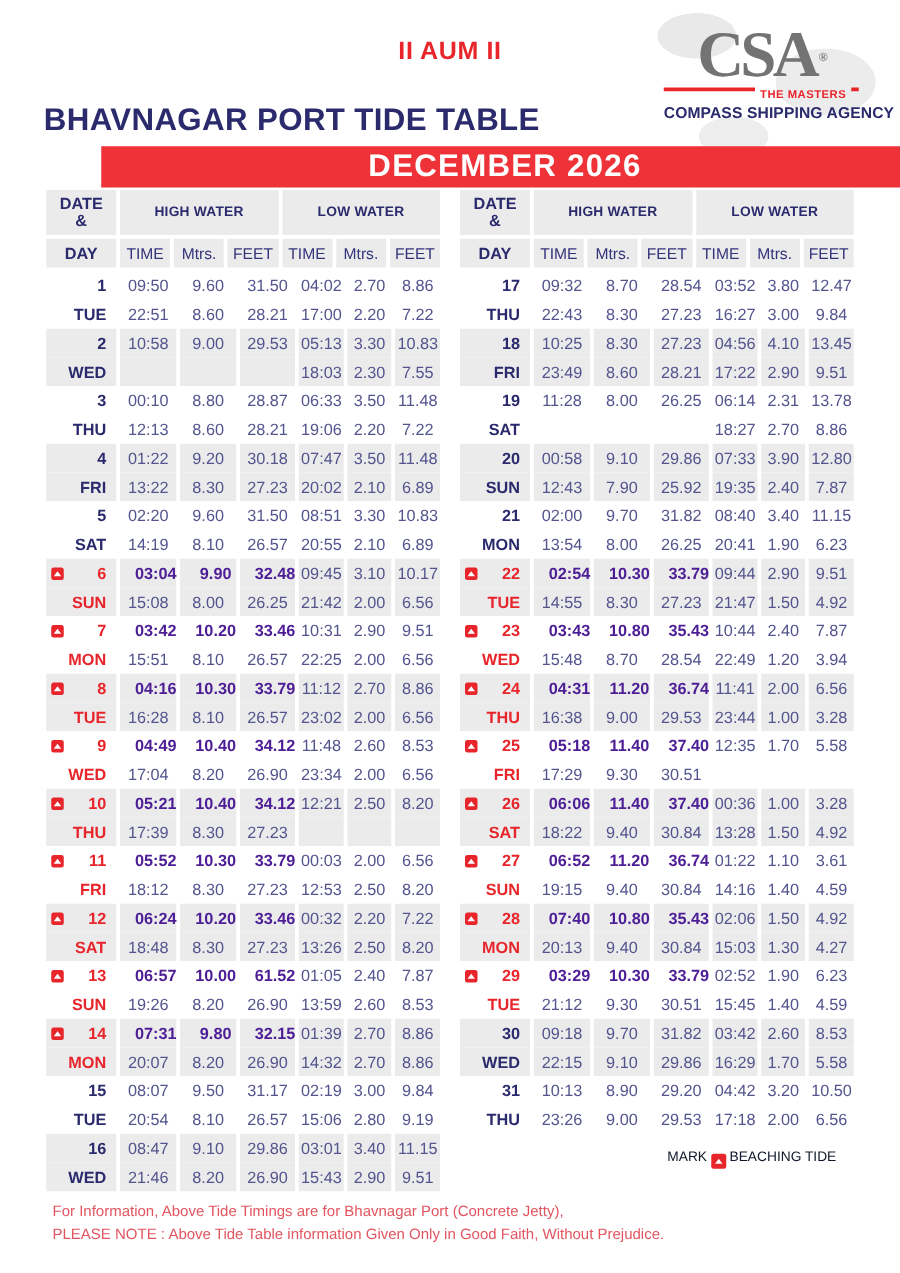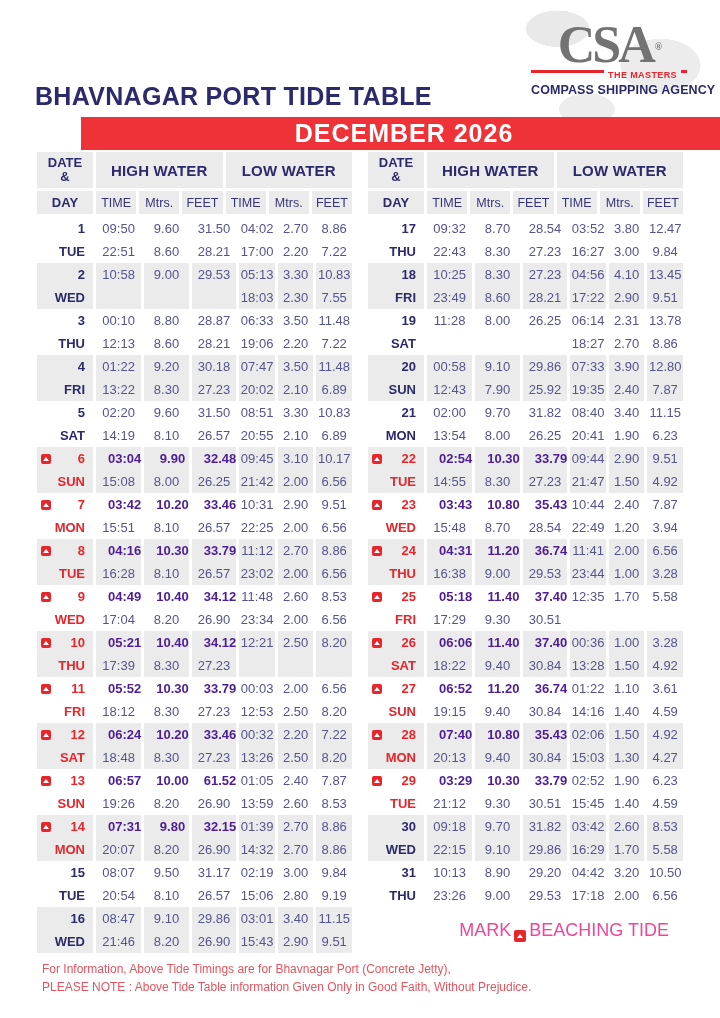--- a/index.html
+++ b/index.html
@@ -34,51 +34,52 @@
   .banner span{color:#fff;font-size:25px;font-weight:bold;letter-spacing:1px;}
 
   
   .tables{position:absolute;left:37px;top:152px;display:flex;gap:16px;}
   .tcol{width:315px;}
   .thead{display:grid;grid-template-columns:56px repeat(6,1fr);
     grid-template-rows:36px 23px;gap:3px;margin-bottom:3px;}
   .hc{background:#EBEBEC;color:#2A2A6C;display:flex;align-items:center;
     justify-content:center;font-size:13px;font-weight:bold;}
   .hdate{flex-direction:column;line-height:14px;}
-  .hspan{grid-column:span 3;font-size:15px;letter-spacing:.2px;}
+  .hspan{grid-column:span 3;font-size:11px;letter-spacing:.2px;}
   .hsub{font-weight:normal;font-size:12.5px;color:#34347A;}
   .tbody{display:grid;grid-template-columns:56px repeat(6,1fr);
     column-gap:3px;grid-auto-rows:23px;}
   .cell{background:#fff;font-size:13px;color:#54548E;
     display:flex;align-items:center;justify-content:center;}
   .cell.shade{background:#EBEBEC;}
   .cell.c1{justify-content:flex-end;padding-right:8px;position:relative;}
   .dnum,.dday{font-weight:bold;color:#2A2A6C;font-size:13px;}
   .dnum.red,.dday.red{color:#E7252B;}
   .redv{color:#4c1d95;font-weight:bold;padding-left:12px;}
 
   .mark-icon{position:absolute;left:4px;top:50%;transform:translateY(-50%);
     width:10px;height:10px;background:#E7252B;border-radius:2px;
     display:flex;align-items:center;justify-content:center;}
   .mark-icon .tri{width:0;height:0;border-left:3px solid transparent;
     border-right:3px solid transparent;border-bottom:4px solid #fff;}
 
   .legend{margin-top:13px;text-align:right;padding-right:14px;
-    color:#ec4899;font-size:18px;}
+    color:#0f172a;font-size:11px;}
   .legend .mark-icon.lg{position:static;transform:none;display:inline-flex;
     width:12px;height:12px;vertical-align:-2px;margin:0 3px;}
 
   .footer{position:absolute;left:42px;top:961px;color:#E25560;
     font-size:12px;line-height:17.5px;}
 </style>
 </head>
 <body>
 
 <div class="page">
 
+  <div class="aum">II AUM II</div>
 
   <div class="logo">
     <div class="logo-map"></div>
     <div class="logo-csa"><span>CSA</span><span class="reg">®</span></div>
     <div class="logo-masters">
       <span class="rline"></span>
       <span class="mtxt">THE MASTERS</span>
       <span class="msq"></span>
     </div>
     <div class="logo-name">COMPASS SHIPPING AGENCY</div>

